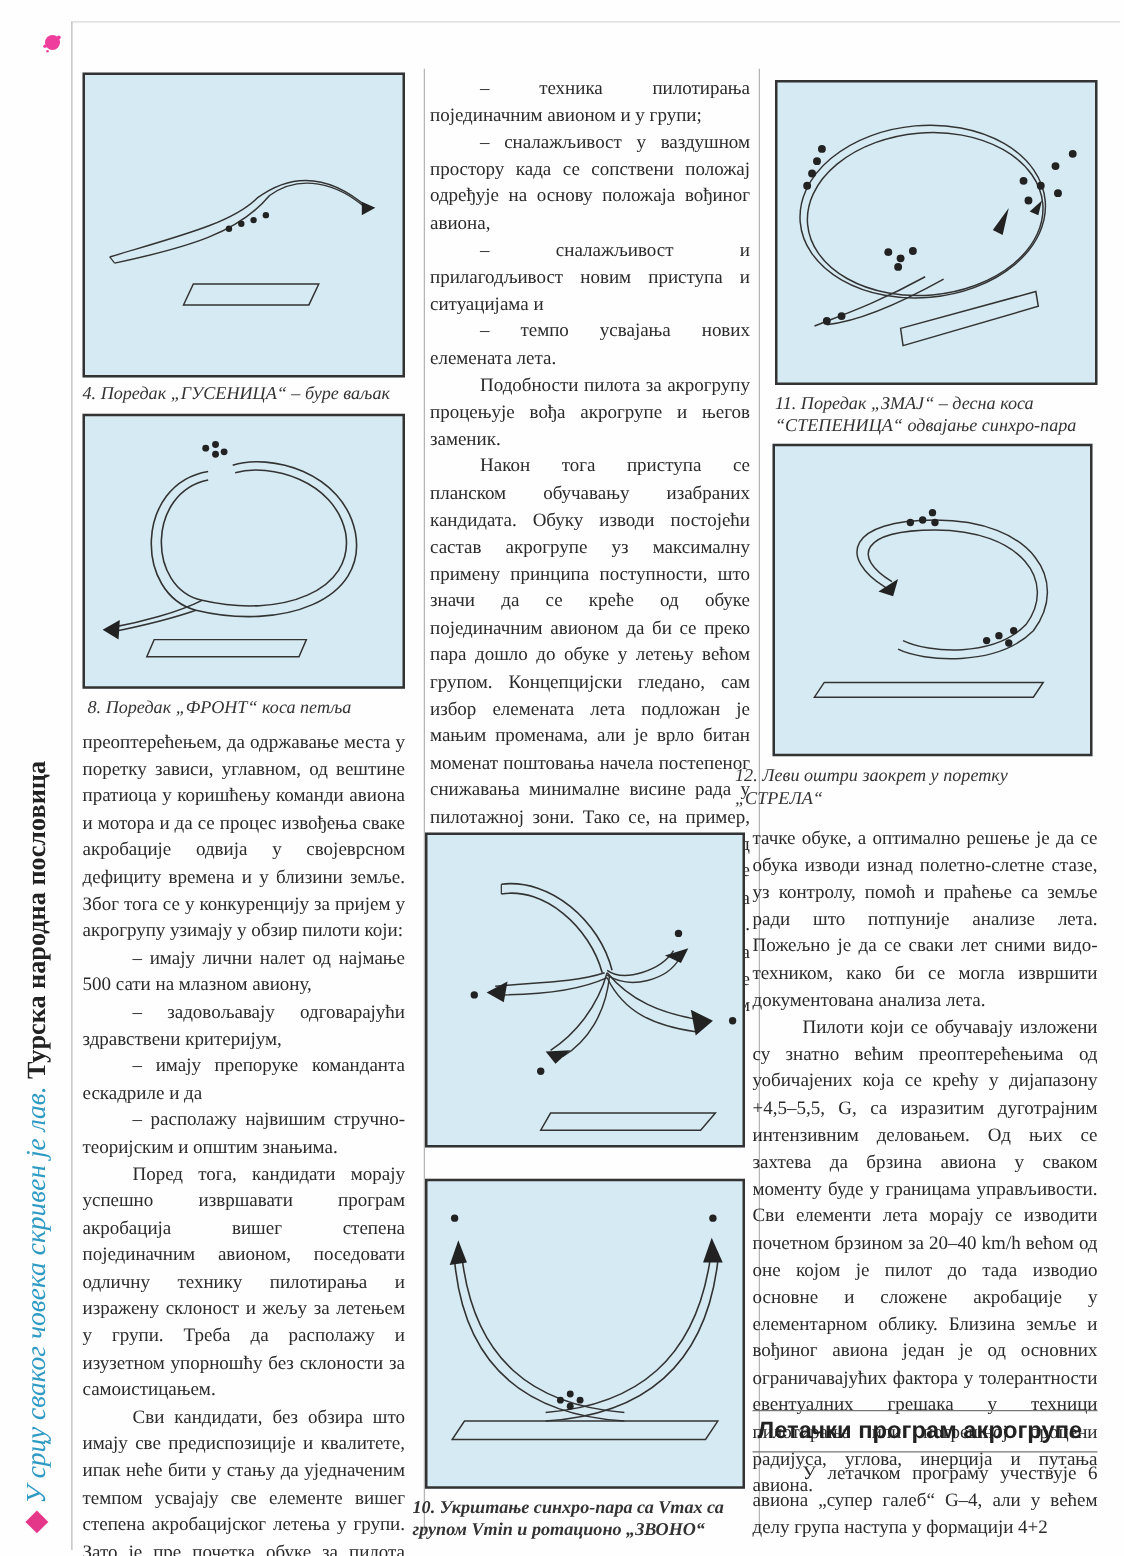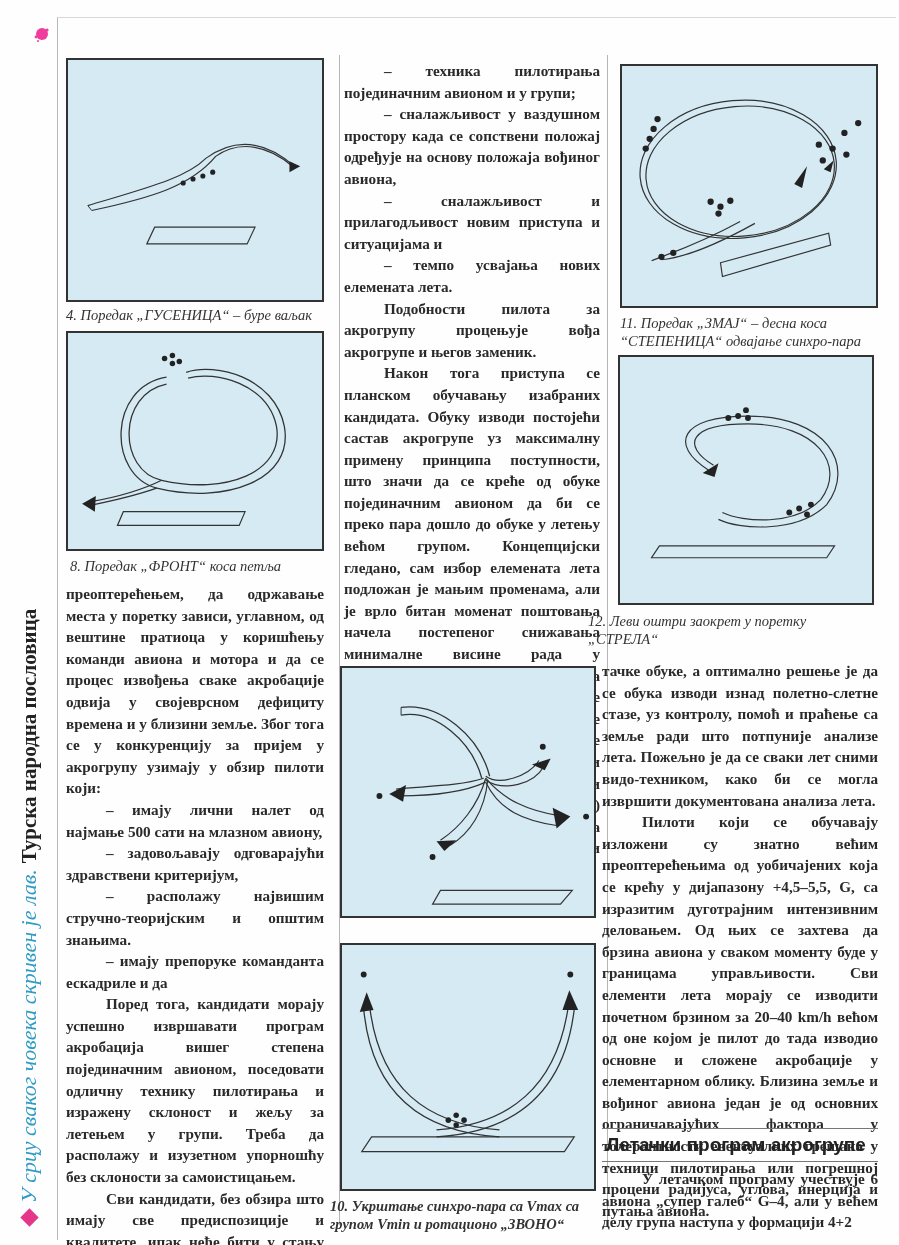--- a/index.html
+++ b/index.html
@@ -17,21 +17,21 @@
   .side-banner {
     position: absolute; left: 14px; top: 1228px; width: 650px; height: 30px;
     transform-origin: 0 0; transform: rotate(-90deg);
     display: flex; align-items: center; white-space: nowrap;
   }
   .side-banner .diamond { width: 13px; height: 13px; background: #e4378a; transform: rotate(45deg); margin: 0 8px 0 4px; }
   .side-banner .quote { font-style: italic; color: #2f9bc4; font-size: 22px; margin-right: 6px; }
   .side-banner .source { font-weight: bold; color: #222; font-size: 21px; }
 
   .col { position: absolute; font-size: 15.2px; line-height: 21.6px; text-align: justify; }
-  .col p { margin: 0; font-weight: bold; }
+  .col p { margin: 0; }
   .col p.ind { text-indent: 40px; }
   .col p.item { text-indent: 40px; }
 
   .fig {
     position: absolute; background: #d6eaf3;
     border: 2px solid #333; box-sizing: border-box; overflow: hidden;
   }
   .fig svg { width: 100%; height: 100%; display: block; }
   .caption {
     position: absolute; font-style: italic; font-size: 14.5px; line-height: 18px; color: #333;
@@ -93,22 +93,22 @@
       <circle cx="113" cy="29" r="2.8" fill="#222"></circle>
     <polygon points="56,182 180,182 174,196 50,196" fill="none" stroke="#333" stroke-width="1.2"></polygon>
   </svg>
 </div>
 <div class="caption" style="left:70px;top:557px;">8.  Поредак „ФРОНТ“ коса петља</div>
 
 <div class="col" style="left:66px;top:583px;width:258px;">
   <p>преоптерећењем, да одржавање места у поретку зависи, углавном, од вештине пратиоца у коришћењу команди авиона и мотора и да се процес извођења сваке акробације одвија у својеврсном дефициту времена и у близини земље. Због тога се у конкуренцију за пријем у акрогрупу узимају у обзир пилоти који:</p>
   <p class="item">– имају лични налет од најмање 500 сати на млазном авиону,</p>
   <p class="item">– задовољавају одговарајући здравствени критеријум,</p>
+  <p class="item">– имају препоруке команданта ескадриле и да</p>
   <p class="item">– располажу највишим стручно-теоријским и општим знањима.</p>
-  <p class="item">– имају препоруке команданта ескадриле и да</p>
   <p class="ind">Поред тога, кандидати морају успешно извршавати програм акробација вишег степена појединачним авионом, поседовати одличну технику пилотирања и изражену склоност и жељу за летењем у групи. Треба да располажу и изузетном упорношћу без склоности за самоистицањем.</p>
   <p class="ind">Сви кандидати, без обзира што имају све предиспозиције и квалитете, ипак неће бити у стању да уједначеним темпом усвајају све елементе вишег степена акробацијског летења у групи. Зато је пре почетка обуке за пилота акробатског летења у групи потребно извршити селективне летове где се процењује:</p>
 
 </div>
 
 <div class="col" style="left:344px;top:60px;width:256px;">
   <p class="item">– техника пилотирања појединачним авионом и у групи;</p>
   <p class="item">– сналажљивост у ваздушном простору када се сопствени положај одређује на основу положаја вођиног авиона,</p>
   <p class="item">– сналажљивост и прилагодљивост новим приступа и ситуацијама и</p>
   <p class="item">– темпо усвајања нових елемената лета.</p>

